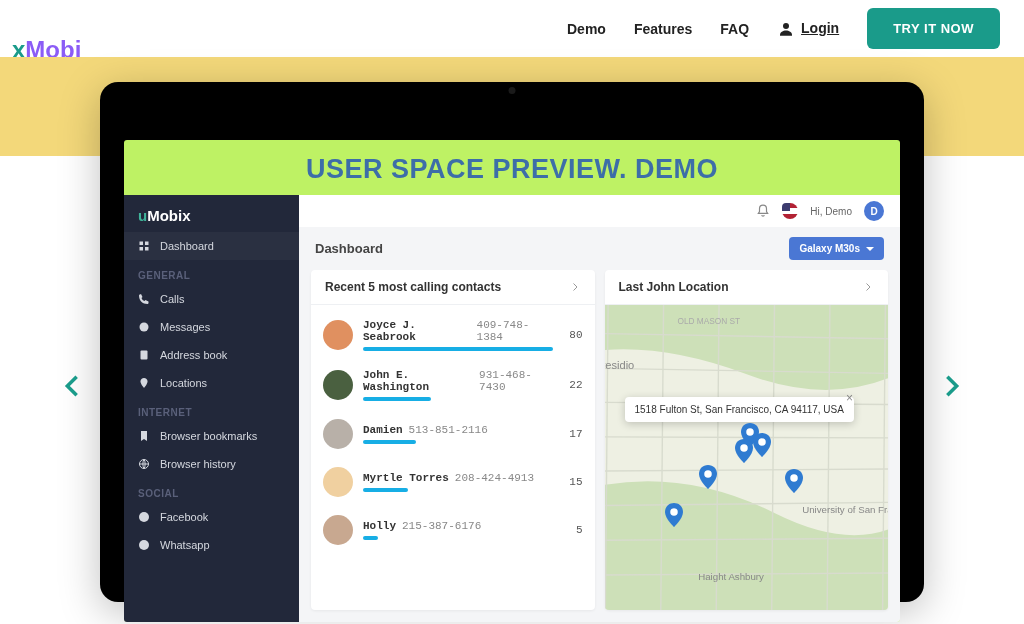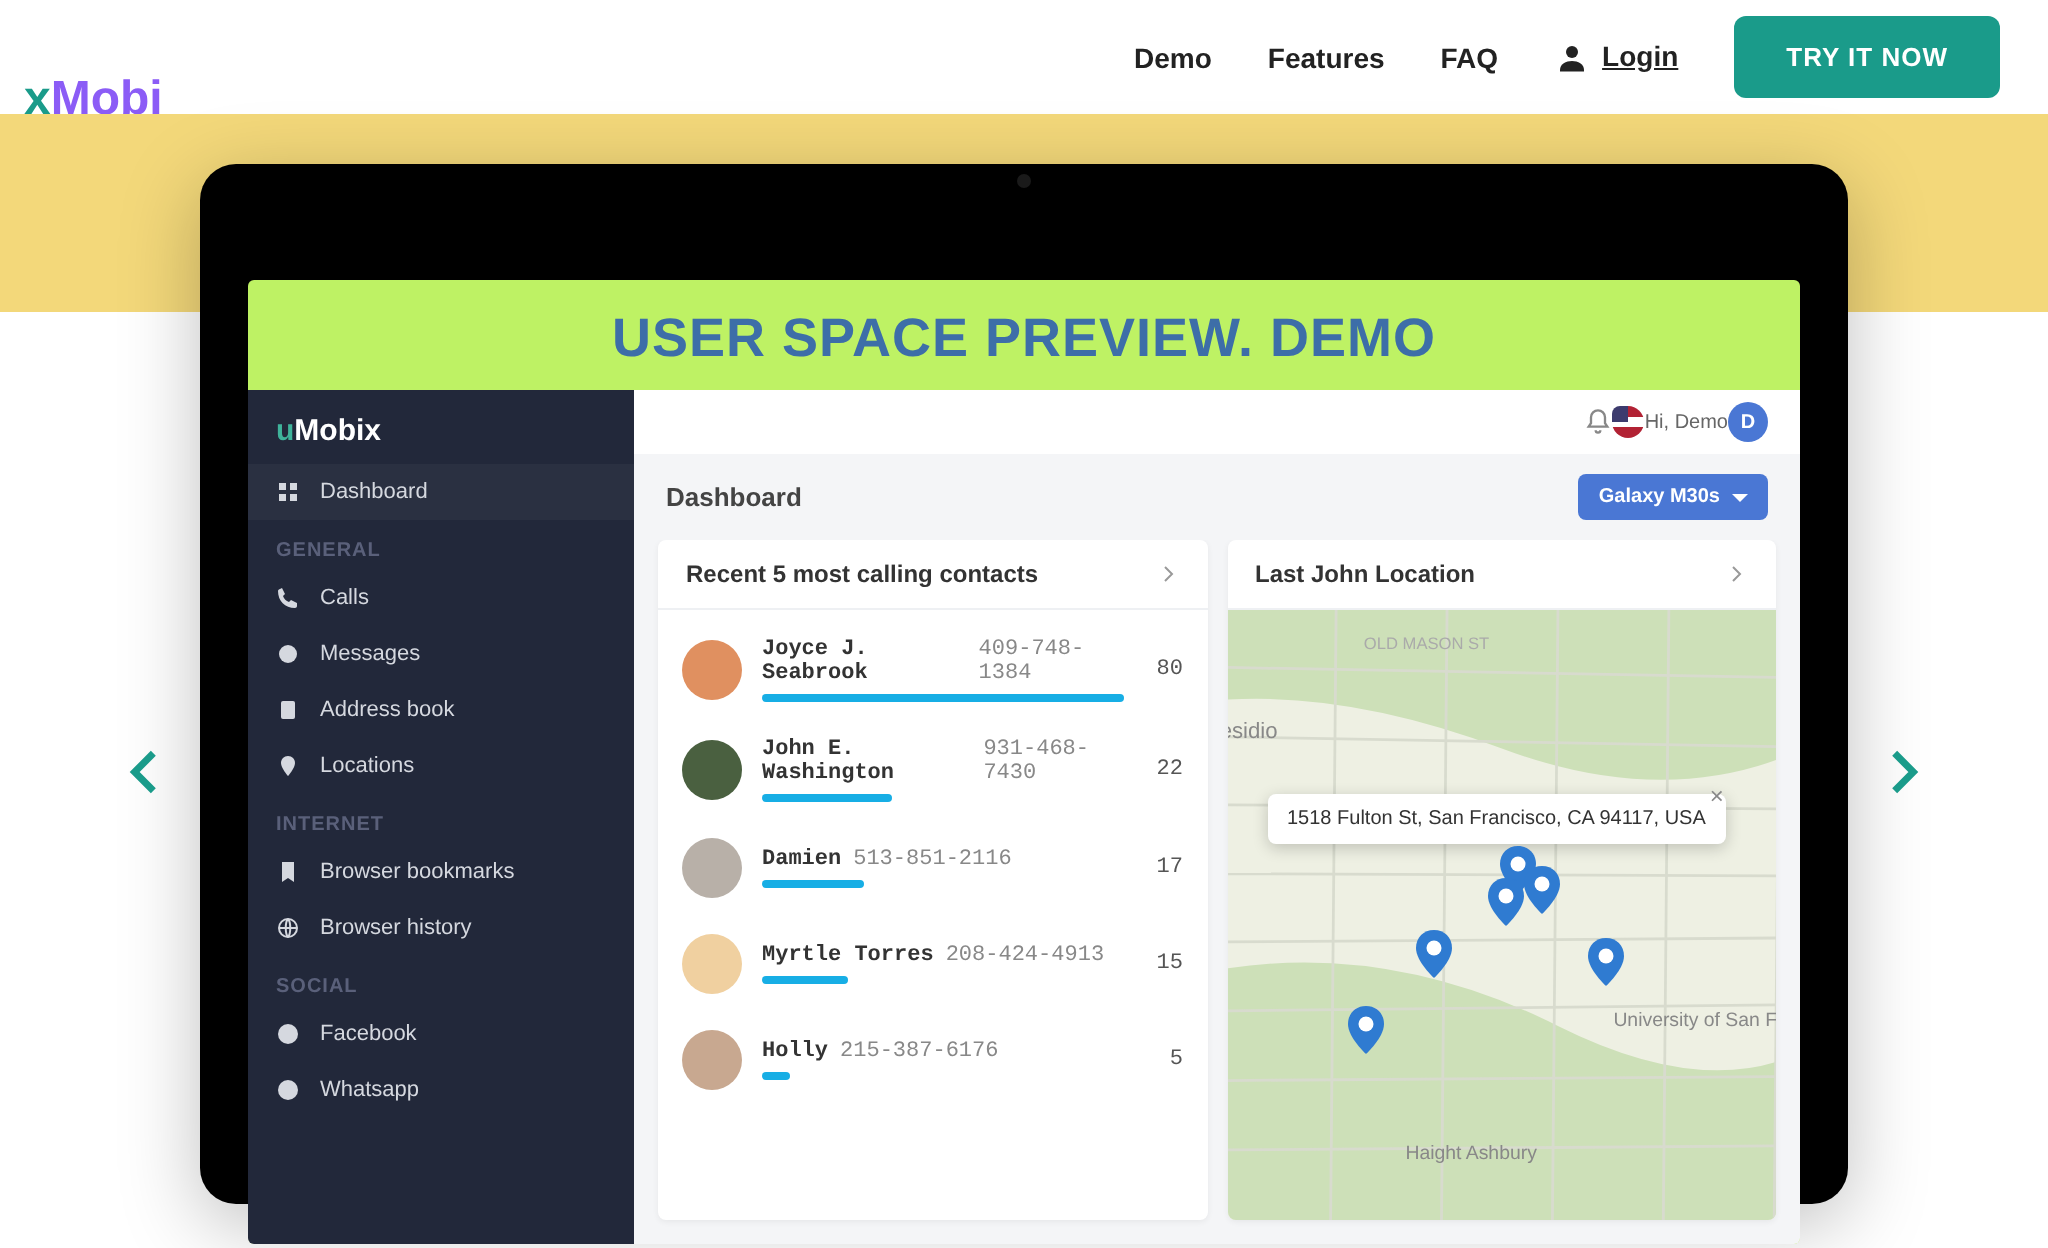--- a/index.html
+++ b/index.html
@@ -28,32 +28,32 @@
 
 .device { position: absolute; top: 82px; left: 100px; width: 824px; height: 520px; background: #000; border-radius: 18px; padding: 14px 24px 24px 24px; z-index: 2; box-shadow: 0 10px 40px rgba(0,0,0,0.25); }
 .device-cam { position: absolute; top: 5px; left: 50%; transform: translateX(-50%); width: 7px; height: 7px; background: #1a1a1a; border-radius: 50%; }
 .screen { width: 100%; height: 100%; background: #bef264; border-radius: 3px; overflow: hidden; display: flex; flex-direction: column; margin-top: 44px; }
 
 
 .demo-title { font-size: 27px; font-weight: 800; color: #3d6ea8; text-align: center; padding: 14px 0 10px; letter-spacing: 0.5px; }
 .app { flex: 1; display: flex; background: #f4f5f7; overflow: hidden; }
 
 
-.sidebar { width: 193px; background: #22283a; color: #a8adb9; display: flex; flex-direction: column; font-size: 11px; overflow: hidden; }
+.sidebar { width: 175px; background: #22283a; color: #a8adb9; display: flex; flex-direction: column; font-size: 11px; overflow: hidden; }
 .sb-logo { padding: 12px 14px 8px; font-size: 15px; font-weight: 600; }
 .sb-logo .u { color: #3fb39a; }
 .sb-logo .m { color: #fff; }
 .sb-item { display: flex; align-items: center; gap: 10px; padding: 8px 14px; cursor: pointer; color: #d5d8df; font-size: 11px; }
 .sb-item.active { background: rgba(255,255,255,0.04); }
 .sb-item svg { width: 12px; height: 12px; fill: #d5d8df; flex-shrink: 0; }
 .sb-section { padding: 10px 14px 4px; font-size: 10px; color: #5a607a; font-weight: 600; letter-spacing: 0.5px; }
 
 
 .main { flex: 1; display: flex; flex-direction: column; overflow: hidden; }
-.main-header { display: flex; justify-content: flex-end; align-items: center; padding: 6px 16px; background: #fff; }
+.main-header { display: flex; justify-content: flex-end; align-items: center; gap: 12px; padding: 6px 16px; background: #fff; }
 .bell { width: 14px; height: 14px; color: #888; }
 .flag { width: 16px; height: 16px; border-radius: 50%; background: linear-gradient(to bottom, #b22234 0%, #b22234 33%, #fff 33%, #fff 66%, #b22234 66%); position: relative; }
 .flag::before { content: ""; position: absolute; top: 0; left: 0; width: 8px; height: 8px; background: #3c3b6e; border-top-left-radius: 50%; }
 .hi { font-size: 10px; color: #666; }
 .avatar-badge { width: 20px; height: 20px; border-radius: 50%; background: #4a77d4; color: #fff; font-size: 10px; font-weight: 700; display: flex; align-items: center; justify-content: center; }
 
 .dash-row { display: flex; align-items: center; justify-content: space-between; padding: 10px 16px; }
 .dash-label { font-size: 13px; font-weight: 600; color: #444; }
 .device-select { background: #4a77d4; color: #fff; font-size: 10px; font-weight: 600; padding: 6px 10px; border-radius: 4px; display: flex; align-items: center; gap: 6px; cursor: pointer; }
 .device-select::after { content: ""; width: 0; height: 0; border-left: 4px solid transparent; border-right: 4px solid transparent; border-top: 4px solid #fff; }

